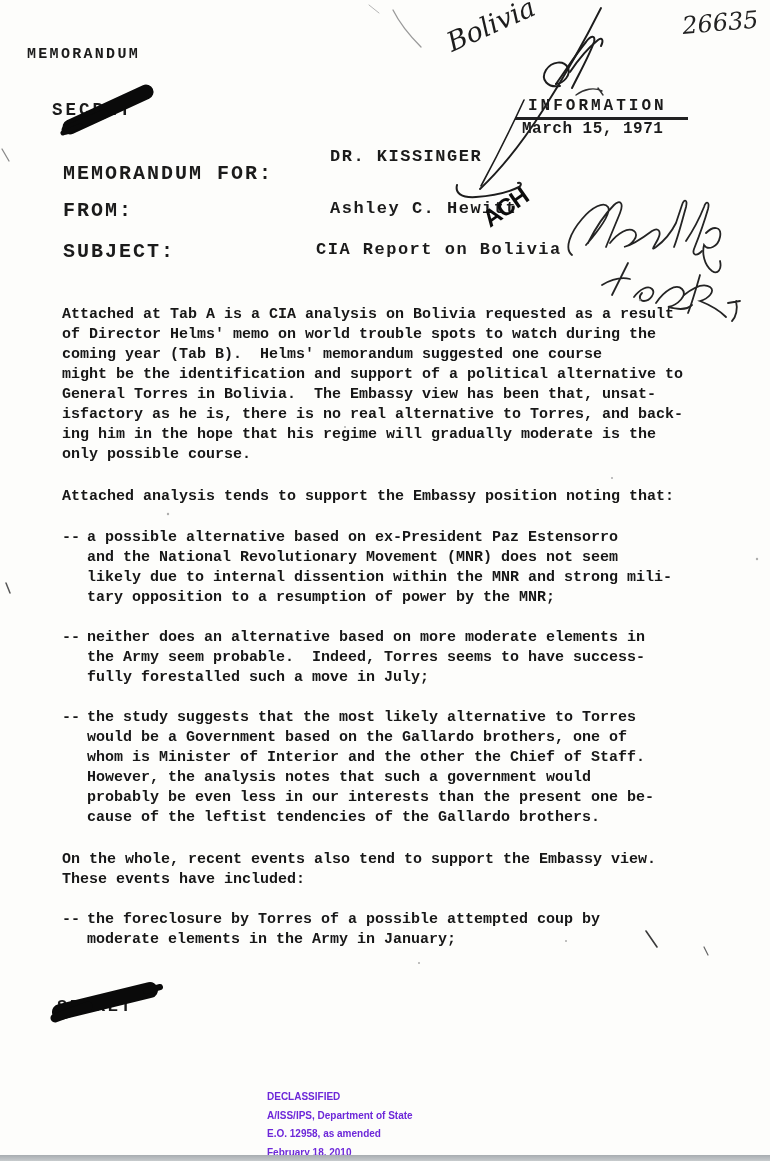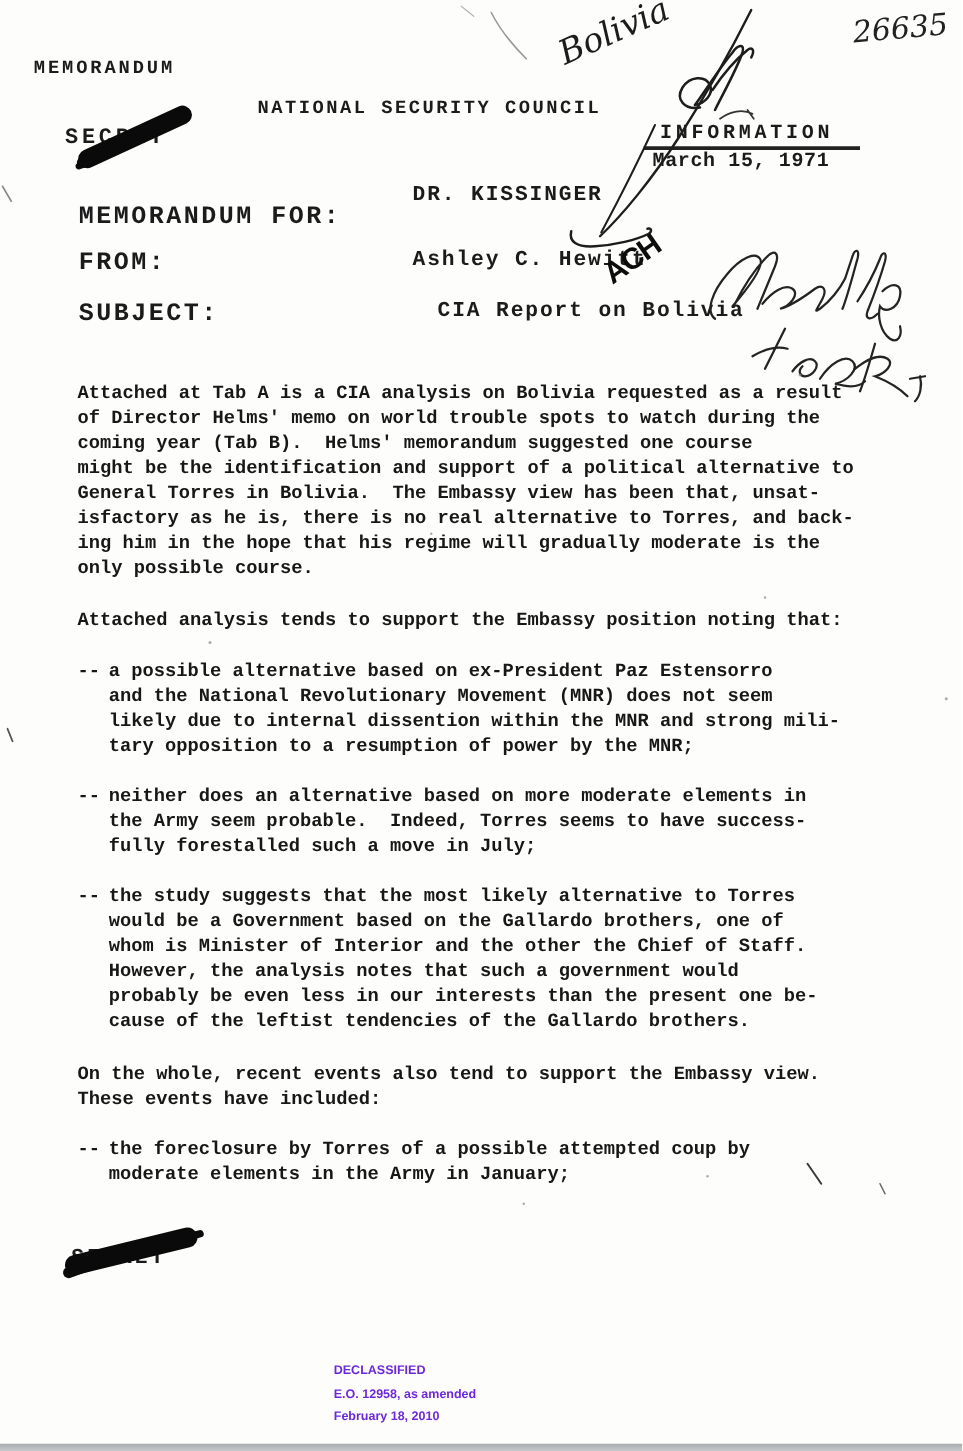--- a/index.html
+++ b/index.html
@@ -34,37 +34,36 @@
     background:linear-gradient(180deg,#a7acb0,#c7cbcd); }
   .hw-overlay { position:absolute; left:0; top:0; width:770px; height:1161px; pointer-events:none; }
 </style>
 </head>
 <body>
 
 <div class="page">
 
   <div class="typed t-lg" style="left:27px; top:46px; letter-spacing:2.3px;">MEMORANDUM</div>
 
-  <div class="typed t-lg" style="left:206px; top:78px;">NATIONAL SECURITY COUNCIL</div>
 
   <div class="typed t-secret" style="left:52px; top:100px;">SECRET</div>
 
   <div class="typed t-info" style="left:528px; top:97px;">INFORMATION</div>
   <div class="info-underline"></div>
 
   <div class="typed t-date" style="left:522px; top:120px;">March 15, 1971</div>
 
   <div class="typed field-label" style="left:63px; top:162px;">MEMORANDUM FOR:</div>
   <div class="typed field-value" style="left:330px; top:147px;">DR. KISSINGER</div>
 
   <div class="typed field-label" style="left:63px; top:199px;">FROM:</div>
   <div class="typed field-value" style="left:330px; top:199px;">Ashley C. Hewitt</div>
 
   <div class="typed field-label" style="left:63px; top:240px;">SUBJECT:</div>
-  <div class="typed field-value" style="left:316px; top:240px;margin-left:34px;">CIA Report on Bolivia</div>
+  <div class="typed field-value" style="left:316px; top:240px;">CIA Report on Bolivia</div>
 
   <div class="body-block" style="top:305px;">Attached at Tab A is a CIA analysis on Bolivia requested as a result
 of Director Helms' memo on world trouble spots to watch during the
 coming year (Tab B).  Helms' memorandum suggested one course
 might be the identification and support of a political alternative to
 General Torres in Bolivia.  The Embassy view has been that, unsat-
 isfactory as he is, there is no real alternative to Torres, and back-
 ing him in the hope that his regime will gradually moderate is the
 only possible course.</div>
 
@@ -101,20 +100,21 @@
   <div class="body-block bullet" style="top:910px;">
     <span class="marker">--</span>
     <div class="btext">the foreclosure by Torres of a possible attempted coup by
 moderate elements in the Army in January;</div>
   </div>
 
   <div class="typed t-secret-b" style="left:57px; top:997px;">SECRET</div>
 
   <div class="declass">
     <div>DECLASSIFIED</div>
+    <div>A/ISS/IPS, Department of State</div>
     <div>E.O. 12958, as amended</div>
     <div>February 18, 2010</div>
   </div>
 
   <div class="bottom-bar"></div>
 
   <svg class="hw-overlay" viewBox="0 0 770 1161">
 
     <text transform="translate(452,52) rotate(-24)" style="font-family:'DejaVu Serif',serif; font-style:italic; font-size:27px; fill:#1c1c1c;">Bolivia</text>
 

